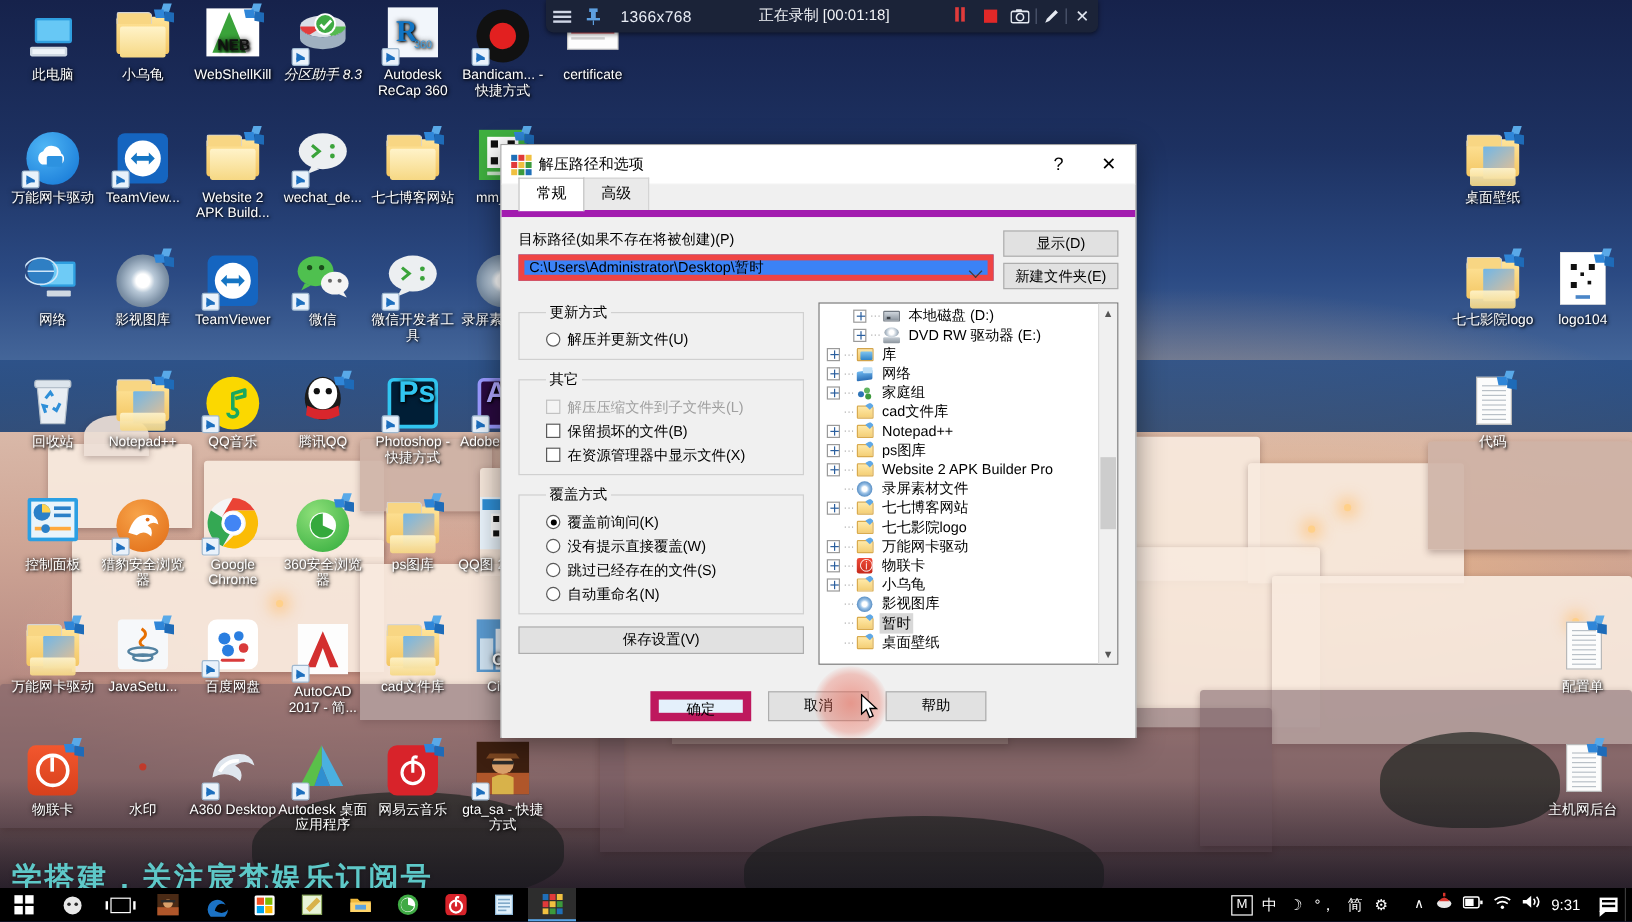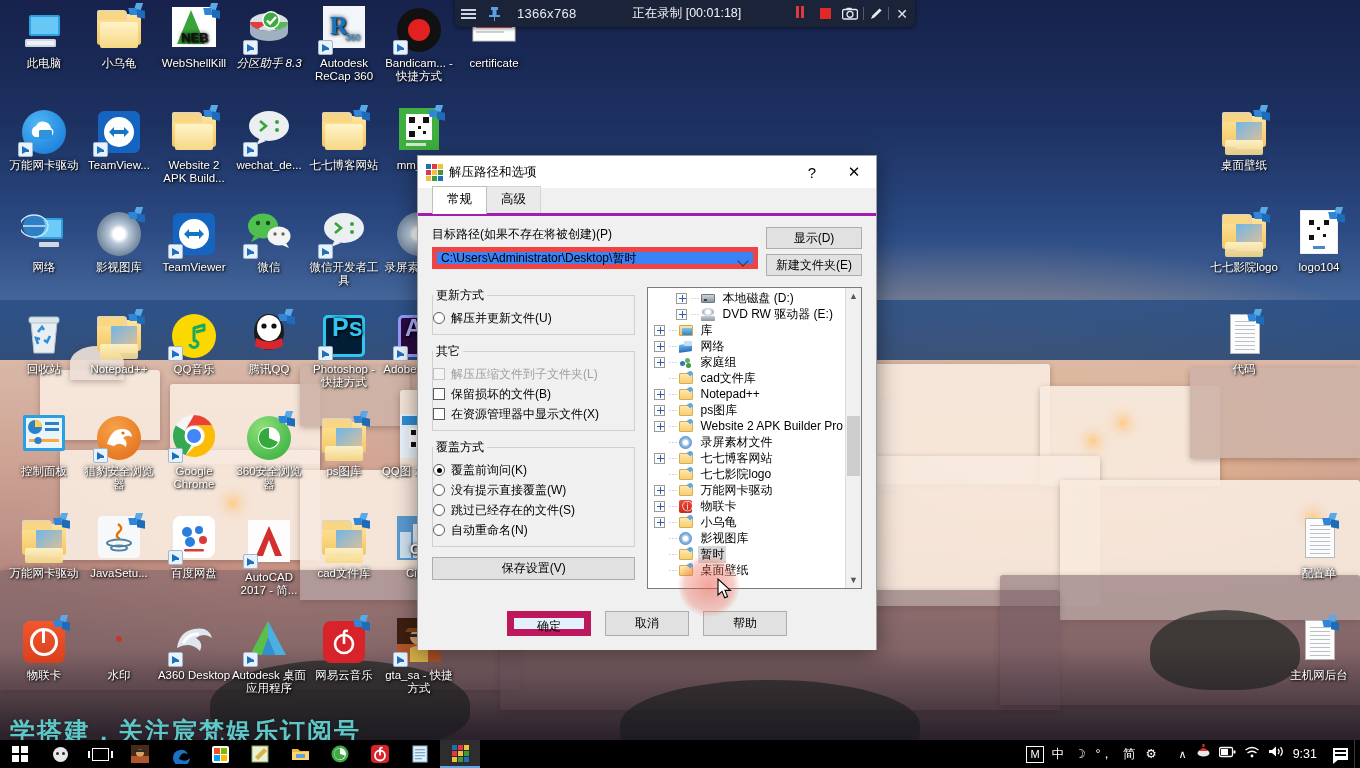--- a/index.html
+++ b/index.html
@@ -105,36 +105,36 @@
   .pausebtn i { display:inline-block; width:3px; height:12px; background:#e03b3b; margin:0 1px; }
   .stopbtn { width:24px; }
   .stopbtn i { display:block; width:11px; height:11px; background:#e12828; }
   .camicon { width:26px; }
   .sepbar { width:1px; height:13px; background:#505a72; }
   .penicon { width:24px; }
   .closeb { width:26px; font-size:14px; color:#dfe4ee; }
 
   
   #dialog {
-    position:absolute; left:417px; top:120px; width:460px; height:495px;
+    position:absolute; left:417px; top:120px; width:530px; height:495px;
     background:#f0f0f0; border:1px solid #a0a0a0; z-index:100;
-    box-shadow:0 5px 22px rgba(0,0,0,.45); font-size:12px; color:#000;margin-top:35px;
+    box-shadow:0 5px 22px rgba(0,0,0,.45); font-size:12px; color:#000;
   }
   .ttlbar { height:33px; background:#fff; display:flex; align-items:center;
             border-bottom:1px solid #f0f0f0; }
   .ttl-ico { width:17px; height:17px; margin:0 6px 0 8px; position:relative; display:grid;
              grid-template-columns:repeat(3,1fr); grid-template-rows:repeat(3,1fr); gap:1px; }
   .ttl-ico b { display:block; }
   .ttl-txt { font-size:12.5px; color:#000; flex:1; }
   .ttl-help { width:40px; text-align:center; font-size:15px; color:#000; cursor:default; }
   .ttl-close { width:44px; height:32px; display:flex; align-items:center; justify-content:center;
                font-size:15px; color:#000; cursor:default; }
 
   .tabstrip { height:27px; padding-left:14px; display:flex; align-items:flex-end;
-              border-bottom:3px solid #a21caf; background:#f0f0f0; }
+              border-bottom:6px solid #a21caf; background:#f0f0f0; }
   .tab { padding:4px 14px 5px; font-size:12.5px; border:1px solid #d4d4d4; border-bottom:none;
          background:#eaeaea; margin-right:-1px; cursor:default; }
   .tab.active { background:#fff; border-color:#c0c0c0; position:relative; z-index:2;
                 padding-bottom:6px; margin-bottom:-1px; }
 
   .dlg-body { padding:10px 14px 0 14px; background:#f0f0f0; height:434px; position:relative; }
   .lblrow { font-size:12px; margin-bottom:4px; }
   .pathrow { display:flex; gap:8px; align-items:flex-start; }
   .pathcol { flex:1; }
   .combo { position:relative; height:22px; background:#3b82f6; border:5px solid #ef4444; display:flex; align-items:center;justify-content:flex-end; }
@@ -144,21 +144,21 @@
                   border-right:1.4px solid #3b3b3b; border-bottom:1.4px solid #3b3b3b;
                   transform:rotate(45deg); }
   .btn { background:#e1e1e1; border:1px solid #adadad; font-size:12px; font-family:inherit;
          color:#000; cursor:default; height:22px; padding:0 8px; white-space:nowrap; }
   .sidebtn { width:96px; }
 
   .panes { display:flex; gap:12px; margin-top:11px; }
   .leftpane { width:238px; }
   .rightpane { flex:1; }
 
-  fieldset { border:1px solid #d0d0d0; margin:0 0 8px 0; padding:4px 6px 6px 0; }
+  fieldset { border:1px solid #d0d0d0; margin:0 0 8px 0; padding:4px 6px 6px 22px; }
   legend { font-size:12px; padding:0 3px; }
   .opt { display:flex; align-items:center; gap:6px; height:20px; font-size:12px; cursor:default; }
   .radio { width:12px; height:12px; border-radius:50%; border:1px solid #5a5a5a; background:#fff;
            position:relative; flex:none; }
   .radio.on::after { content:""; position:absolute; left:2.5px; top:2.5px; width:5px; height:5px;
                      border-radius:50%; background:#000; }
   .cbx { width:12px; height:12px; border:1px solid #5a5a5a; background:#fff; flex:none; }
   .opt.disabled { color:#a0a0a0; }
   .opt.disabled .cbx { border-color:#c2c2c2; background:#f4f4f4; }
   .savebtn { width:100%; height:23px; margin-top:2px; }

